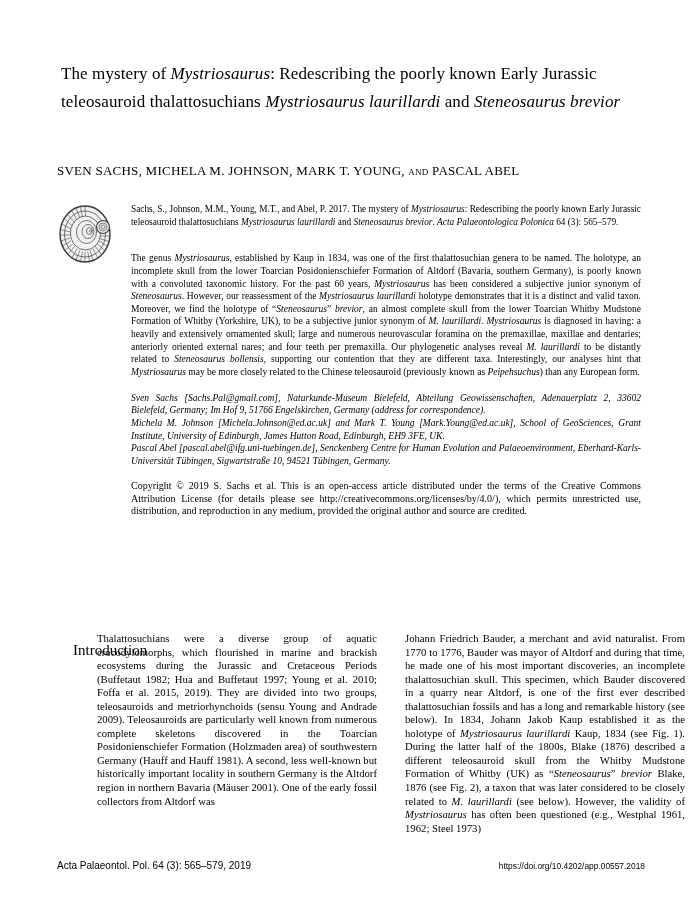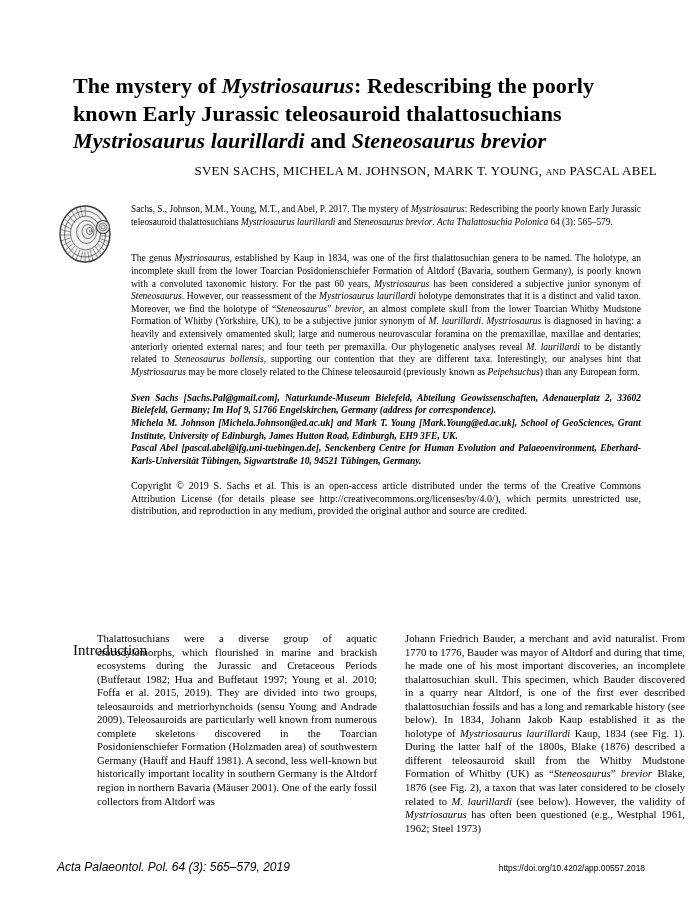--- a/index.html
+++ b/index.html
@@ -24,37 +24,36 @@
   }
 
   
   .title-block {
     position: absolute;
     left: 57px;
     top: 56px;
     width: 590px;
   }
   .title {
-    font-size: 22px;
+    font-size: 17px;
     line-height: 27.5px;
-    font-weight: bold;
-    margin: 16px;
+    font-weight: normal;
+    margin: 4px;
     letter-spacing: 0.1px;
   }
   .title i { font-style: italic; }
 
   .authors {
     position: absolute;
-    left: 67px;
+    left: 57px;
     top: 163px;
     width: 590px;
     font-size: 12.6px;
     letter-spacing: 0.25px;
     font-variant: small-caps;
-    text-align: right;
   }
   .authors .sc {
     font-size: 13px;
   }
 
   
   .logo {
     position: absolute;
     left: 58px;
     top: 202px;
@@ -90,21 +89,20 @@
   }
   .keywords .kwlabel { letter-spacing: 1.4px; }
   .keywords i { font-style: italic; }
 
   .affils {
     margin-top: 13px;
     font-size: 9.5px;
     line-height: 12.6px;
     font-style: italic;
     text-align: justify;
-    font-weight: bold;
   }
   .affils .aline { display: block; }
 
   .received {
     margin-top: 13px;
     font-size: 9.5px;
     line-height: 12.6px;
   }
 
   .copyright {
@@ -146,23 +144,22 @@
     position: absolute;
     left: 57px;
     top: 860px;
     width: 588px;
     display: flex;
     justify-content: space-between;
     align-items: baseline;
     font-size: 8.7px;
   }
   .footer .left {
-    font-style: italic;
     font-family: "Liberation Sans", sans-serif;
-    font-size: 12px;
+    font-size: 10px;
   }
   .footer .right {
     font-family: "Liberation Sans", sans-serif;
     font-size: 8.4px;
     text-align: right;
   }
 </style>
 </head>
 <body>
 
@@ -220,21 +217,21 @@
           <line x1="46.5" y1="48.5" x2="39.5" y2="42"></line>
           <line x1="50.8" y1="39.5" x2="41.8" y2="36.5"></line>
         </g>
       </g>
     </svg>
   </div>
 
   <div class="absblock">
 
     <div class="citation">
-      <span>Sachs, S., Johnson, M.M., Young, M.T., and Abel, P. 2017. The mystery of </span><i>Mystriosaurus</i><span>: Redescribing the poorly known Early Jurassic teleosauroid thalattosuchians </span><i>Mystriosaurus laurillardi</i><span> and </span><i>Steneosaurus brevior</i><span>. </span><i>Acta Thalattosuchia Polonica</i><span> 64 (3): 565–579.</span>
+      <span>Sachs, S., Johnson, M.M., Young, M.T., and Abel, P. 2017. The mystery of </span><i>Mystriosaurus</i><span>: Redescribing the poorly known Early Jurassic teleosauroid thalattosuchians </span><i>Mystriosaurus laurillardi</i><span> and </span><i>Steneosaurus brevior</i><span>. </span><i>Acta Palaeontologica Polonica</i><span> 64 (3): 565–579.</span>
     </div>
 
     <div class="abstract">
       <span>The genus </span><i>Mystriosaurus</i><span>, established by Kaup in 1834, was one of the first thalattosuchian genera to be named. The holotype, an incomplete skull from the lower Toarcian Posidonienschiefer Formation of Altdorf (Bavaria, southern Germany), is poorly known with a convoluted taxonomic history. For the past 60 years, </span><i>Mystriosaurus</i><span> has been considered a subjective junior synonym of </span><i>Steneosaurus</i><span>. However, our reassessment of the </span><i>Mystriosaurus laurillardi</i><span> holotype demonstrates that it is a distinct and valid taxon. Moreover, we find the holotype of “</span><i>Steneosaurus</i><span>” </span><i>brevior</i><span>, an almost complete skull from the lower Toarcian Whitby Mudstone Formation of Whitby (Yorkshire, UK), to be a subjective junior synonym of </span><i>M. laurillardi</i><span>. </span><i>Mystriosaurus</i><span> is diagnosed in having: a heavily and extensively ornamented skull; large and numerous neurovascular foramina on the premaxillae, maxillae and dentaries; anteriorly oriented external nares; and four teeth per premaxilla. Our phylogenetic analyses reveal </span><i>M. laurillardi</i><span> to be distantly related to </span><i>Steneosaurus bollensis</i><span>, supporting our contention that they are different taxa. Interestingly, our analyses hint that </span><i>Mystriosaurus</i><span> may be more closely related to the Chinese teleosauroid (previously known as </span><i>Peipehsuchus</i><span>) than any European form.</span>
     </div>
 
 
     <div class="affils">
       <span class="aline">Sven Sachs [Sachs.Pal@gmail.com], Naturkunde-Museum Bielefeld, Abteilung Geowissenschaften, Adenauerplatz 2, 33602 Bielefeld, Germany; Im Hof 9, 51766 Engelskirchen, Germany (address for correspondence).</span>
       <span class="aline">Michela M. Johnson [Michela.Johnson@ed.ac.uk] and Mark T. Young [Mark.Young@ed.ac.uk], School of GeoSciences, Grant Institute, University of Edinburgh, James Hutton Road, Edinburgh, EH9 3FE, UK.</span>

